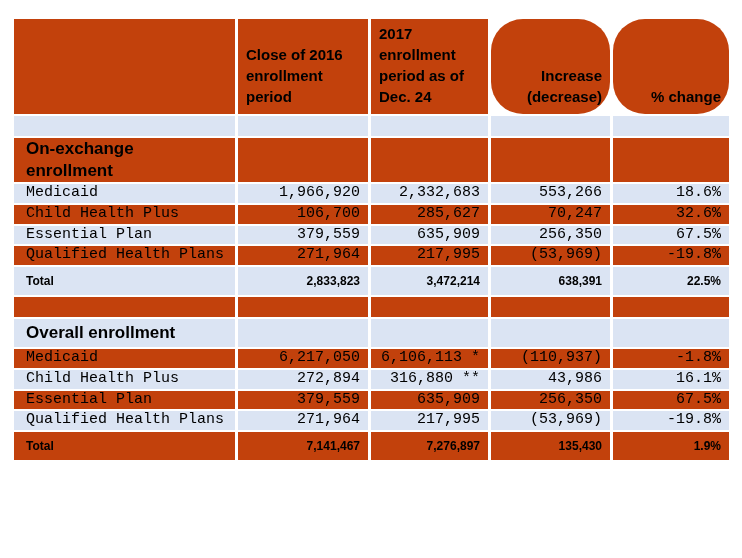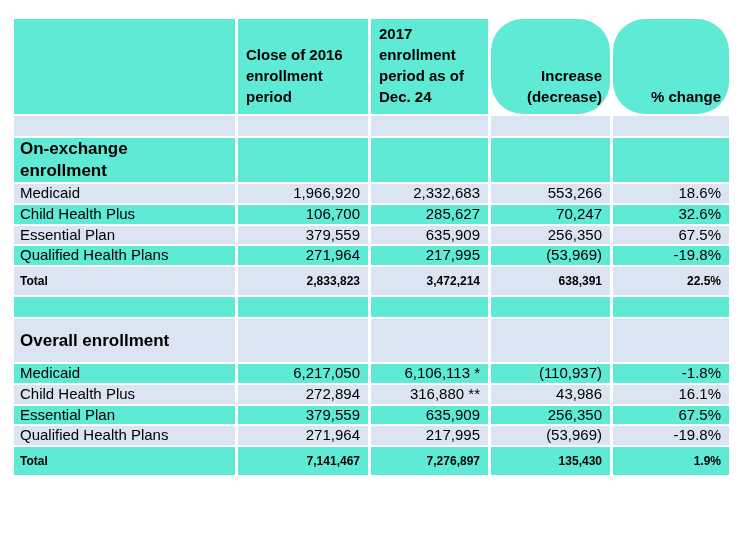--- a/index.html
+++ b/index.html
@@ -10,35 +10,35 @@
   }
   .page{position:absolute;inset:0;}
   table.tbl{
     position:absolute;left:11px;top:17px;width:721px;
     border-collapse:separate;border-spacing:3px 2px;table-layout:fixed;
   }
   td{
     padding:0 8px;vertical-align:middle;font-size:15px;
     overflow:hidden;line-height:1.25;
   }
-  tr.band-m td{background:#5eead4;}
+  tr.band-m td{background:#c2410c;}
   tr.band-l td{background:#dbe4f3;}
   tr.hdr{height:95px;}
   tr.hdr td{vertical-align:bottom;font-weight:bold;padding-bottom:7px;line-height:1.4;}
   td.hL{text-align:left;}
   td.hR{text-align:right;border-radius:32px;}
   tr.spacer{height:20px;}
   tr.sec1{height:44px;}
-  tr.sec2{height:43px;}
+  tr.sec2{height:28px;}
   tr.sec1 td, tr.sec2 td{font-weight:bold;font-size:17px;}
   .secspan{display:inline-block;max-width:175px;line-height:1.3;}
-  tr.datarow{height:16px;}
+  tr.datarow{height:16px;font-family:Liberation Mono, monospace;}
   tr.totalrow{height:28px;}
   tr.totalrow td{font-weight:bold;font-size:12px;}
-  td.lbl{text-align:left;padding-left:6px;}
+  td.lbl{text-align:left;padding-left:12px;}
   td.num{text-align:right;font-variant-numeric:tabular-nums;}
   .footer{
     position:absolute;left:12px;top:527px;font-size:15px;
     white-space:pre;color:#000;
   }
 </style>
 </head>
 <body>
 
 <div class="page">

